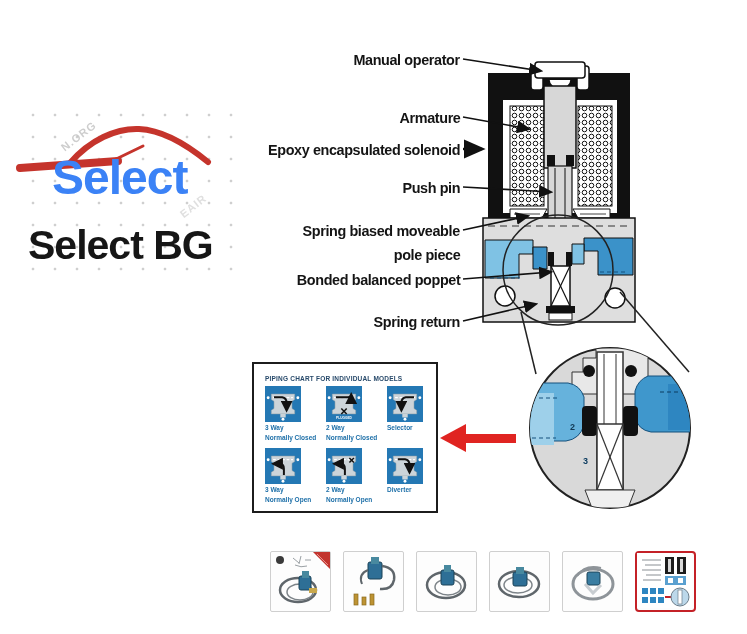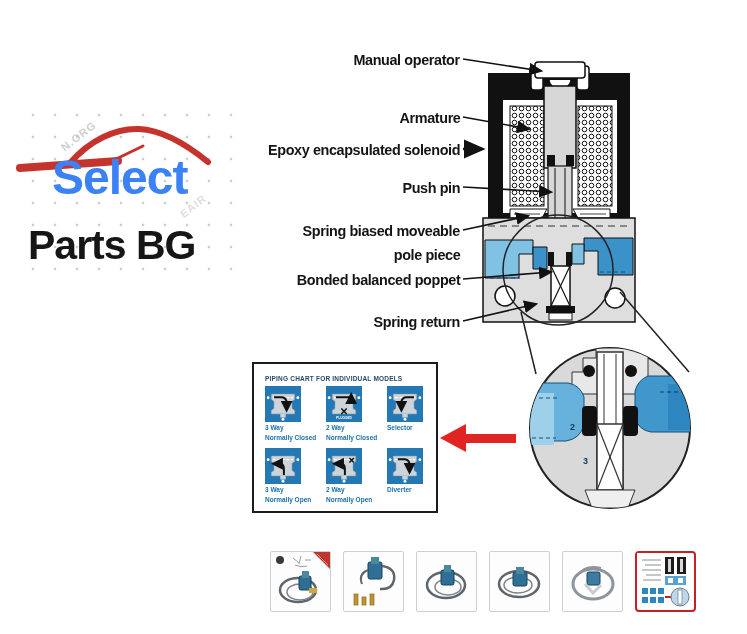--- a/index.html
+++ b/index.html
@@ -47,21 +47,21 @@
 
   <div class="dots-bg"></div>
   <span class="watermark wm1">N.ORG</span>
   <span class="watermark wm2">EAIR</span>
   <svg class="logo-swoosh" width="240" height="80" viewBox="0 0 240 80">
     <path d="M70,63 C90,40 116,28 139,29 C161,30 186,44 208,62" fill="none" stroke="#c5342c" stroke-width="6" stroke-linecap="round"></path>
     <path d="M20,68 L118,61" fill="none" stroke="#c5342c" stroke-width="8" stroke-linecap="round"></path>
     <path d="M112,61 L143,46" fill="none" stroke="#c5342c" stroke-width="3" stroke-linecap="round"></path>
   </svg>
   <div class="logo-line1">Select</div>
-  <div class="logo-line2">Parts BG</div>
+  <div class="logo-line2">Select BG</div>
 
   <svg class="diagram-svg" width="747" height="634" viewBox="0 0 747 634">
     <defs>
       <marker id="arr" markerWidth="9" markerHeight="8" refX="7.5" refY="4" orient="auto">
         <path d="M0,0 L9,4 L0,8 z" fill="#111"></path>
       </marker>
       <pattern id="coildots" width="7" height="7" patternUnits="userSpaceOnUse">
         <rect width="7" height="7" fill="#fff"></rect>
         <circle cx="3.5" cy="3.5" r="2.3" fill="#fff" stroke="#111" stroke-width="1"></circle>
       </pattern>

